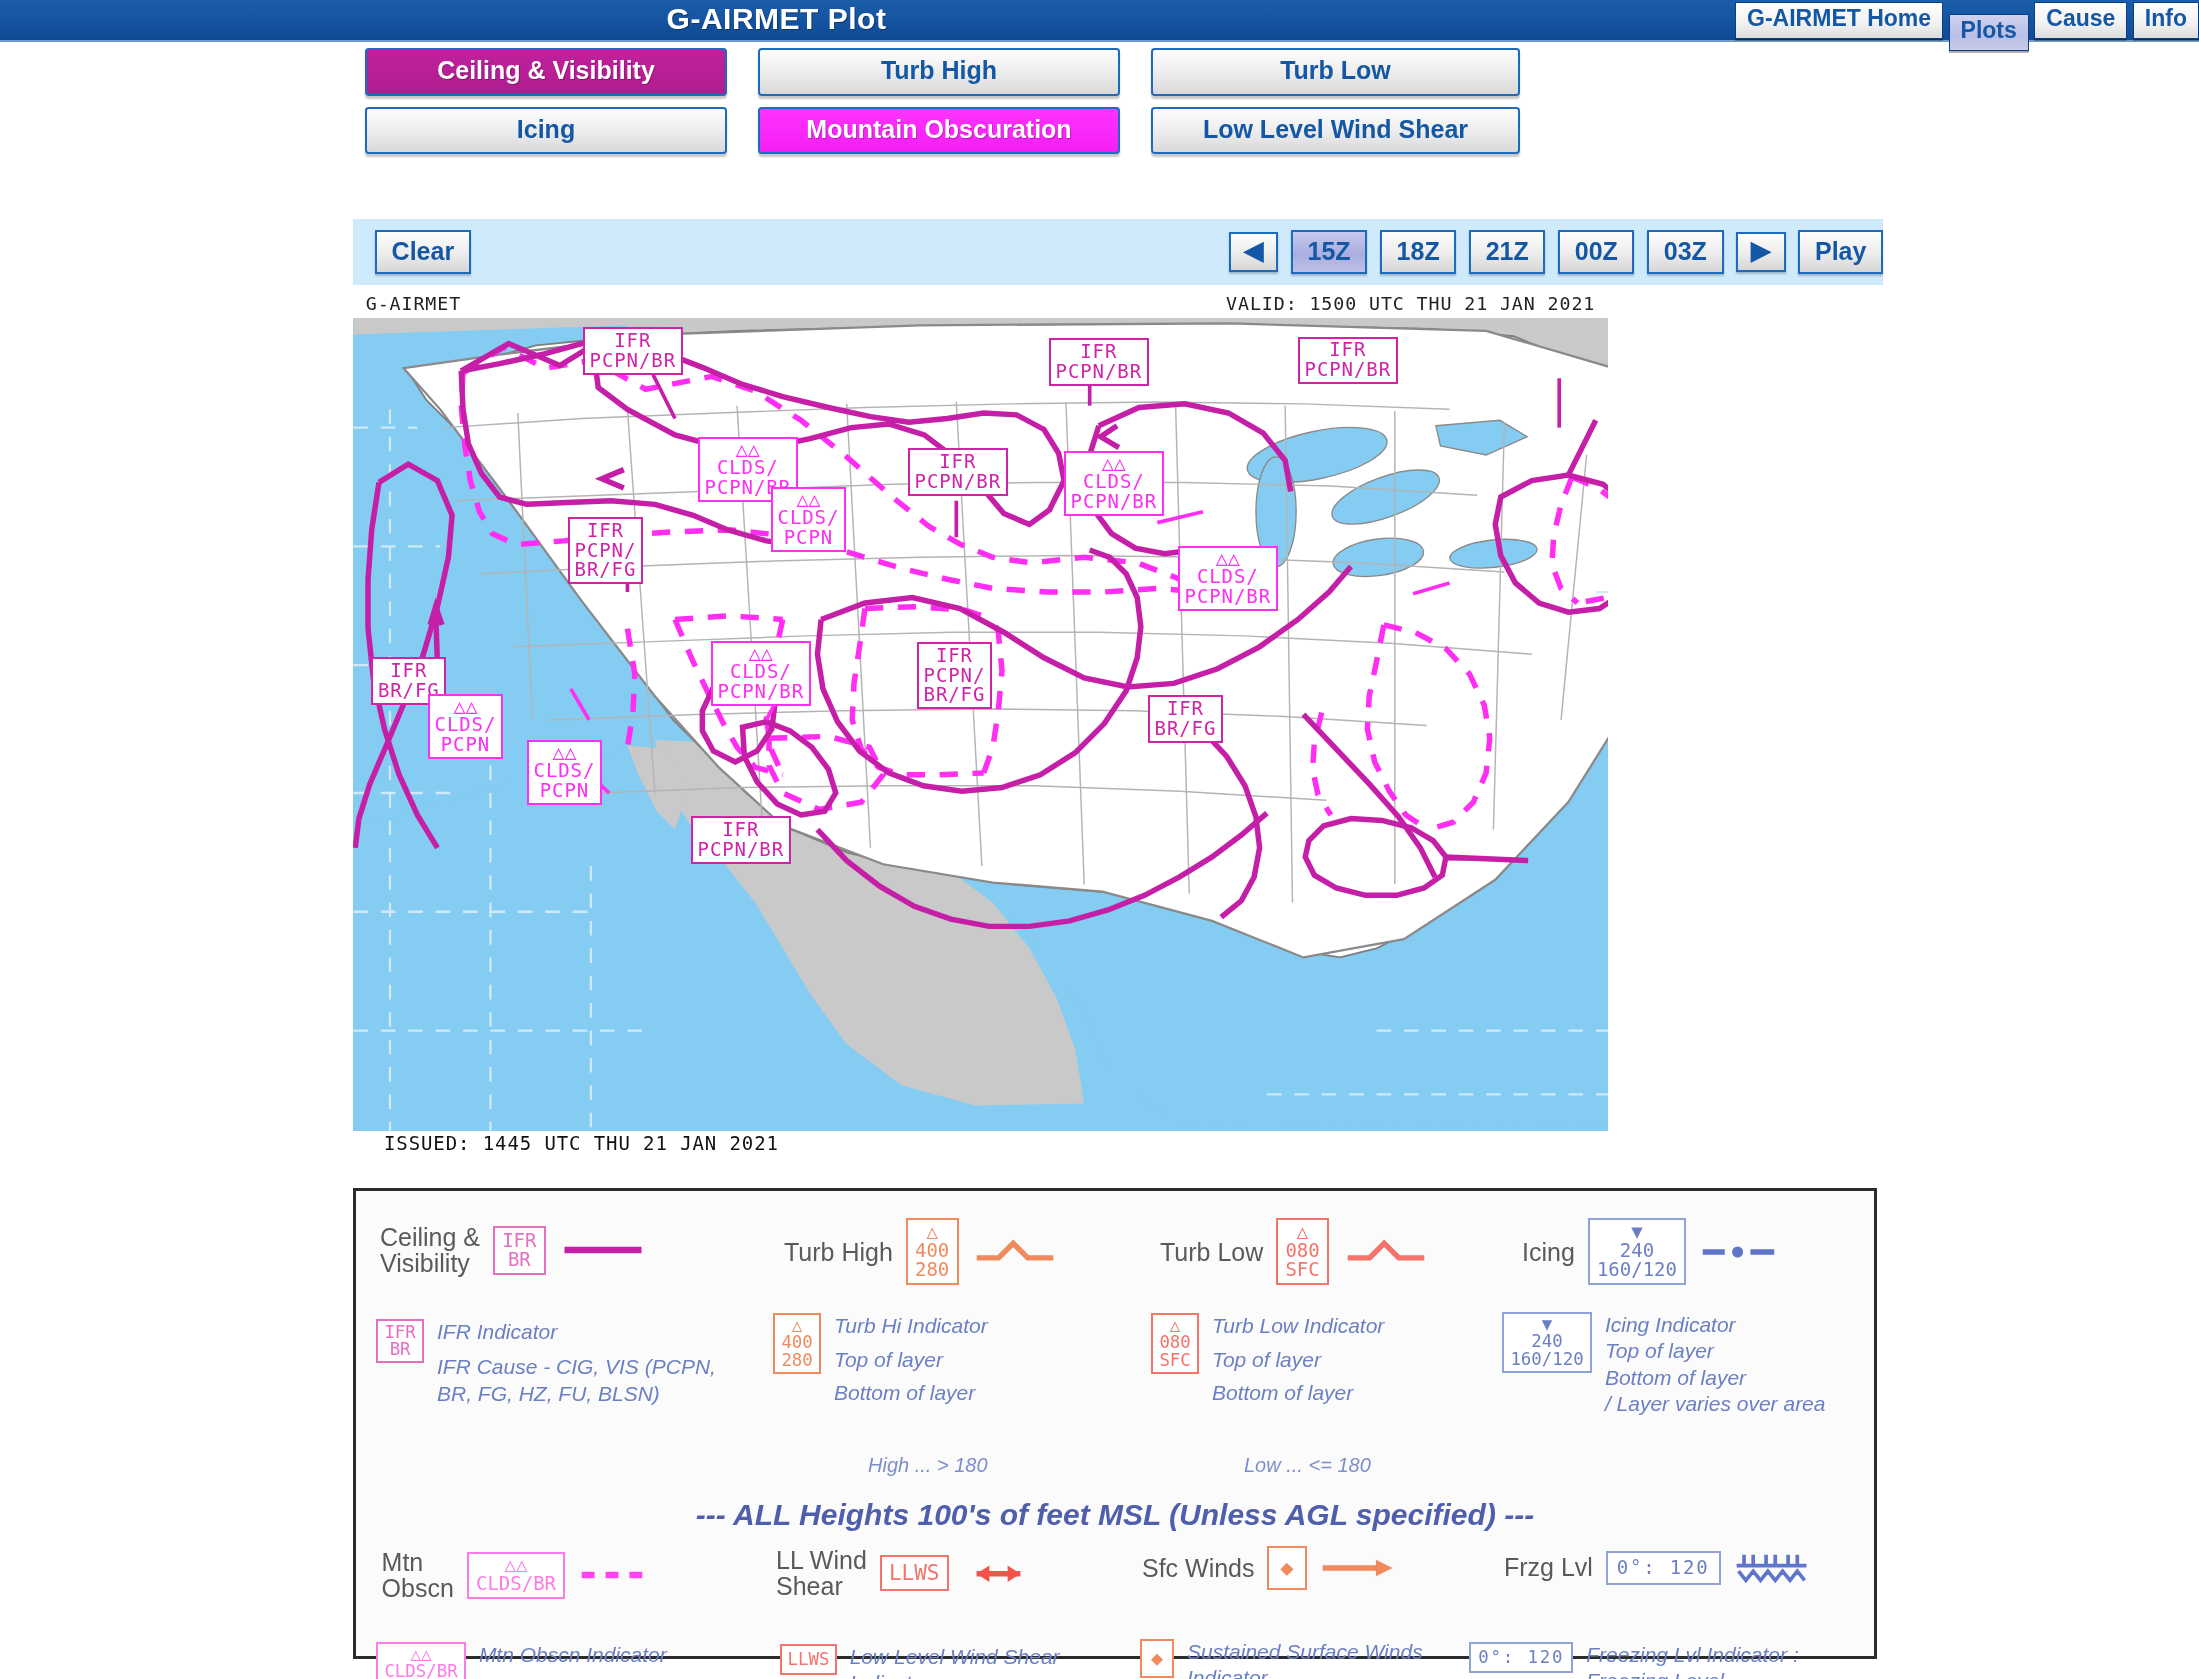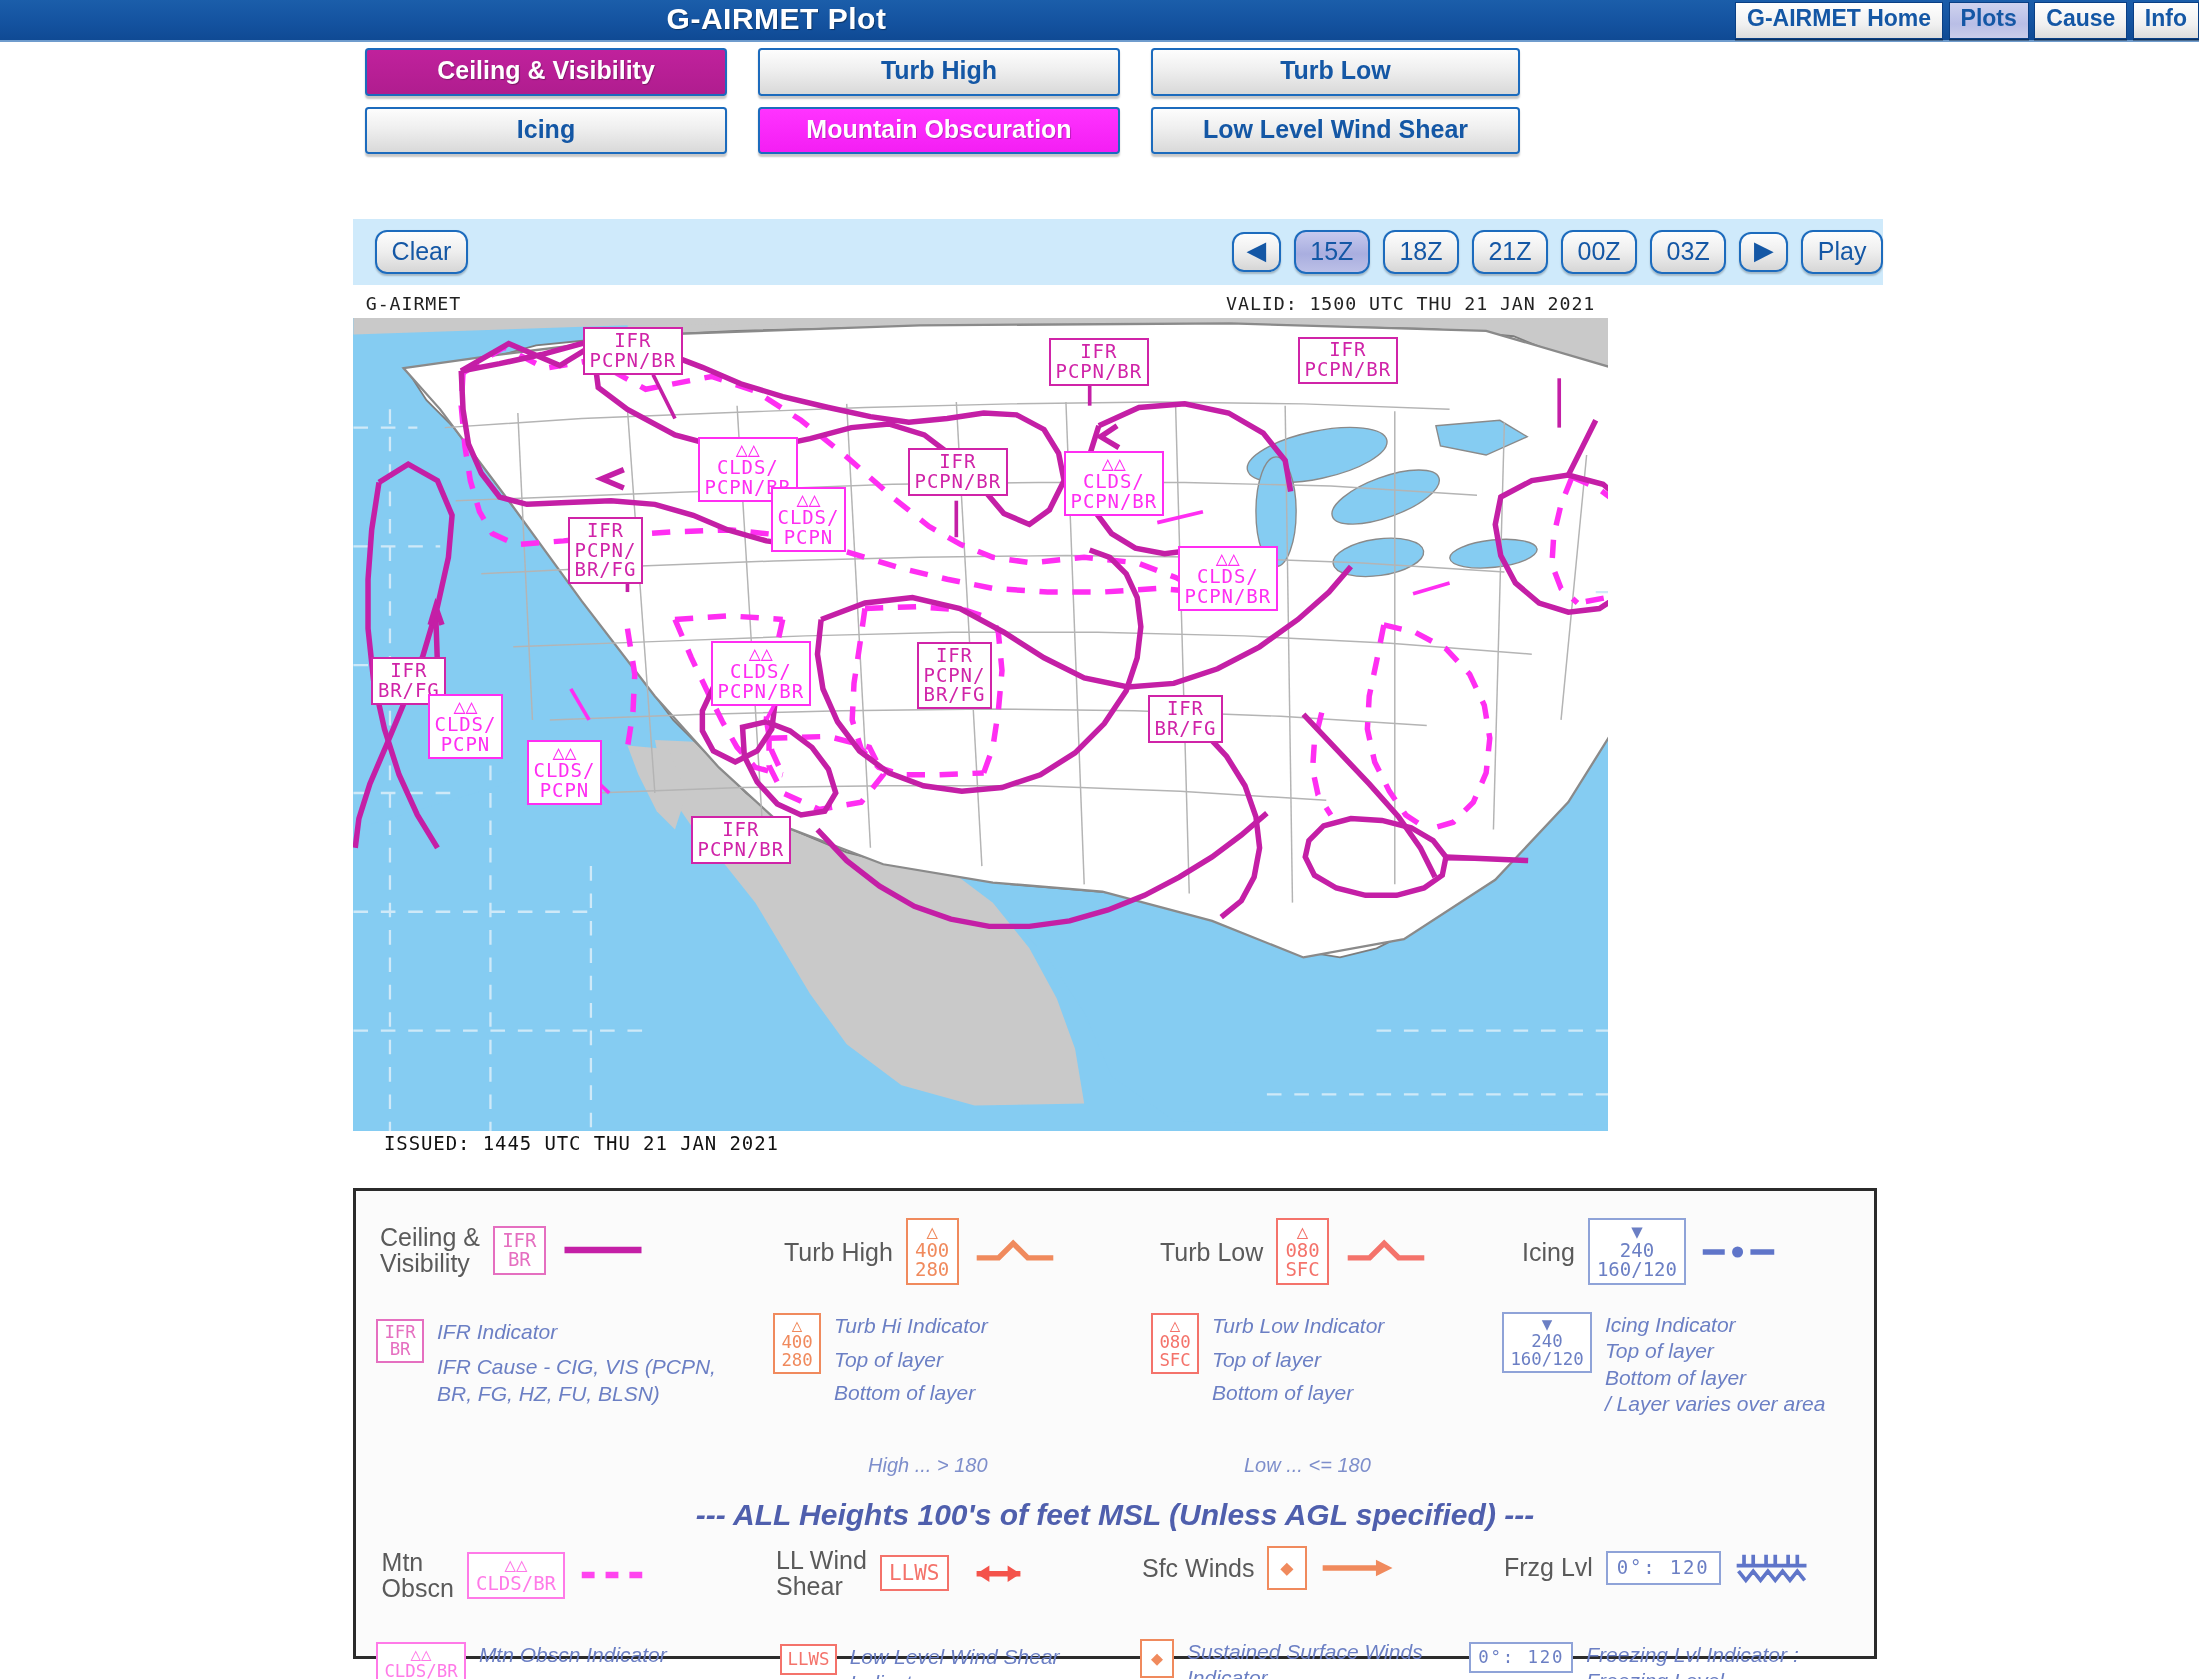--- a/index.html
+++ b/index.html
@@ -31,20 +31,21 @@
   .nav-item{
     background:linear-gradient(#ffffff,#f1f1f1 60%,#dcdcdc);
     border:0.9px solid #0a3f84;
     color:#1457a5;font-weight:bold;font-size:23px;
     padding:2.7px 11px 5.5px 11px;
     box-shadow:0 1.8px 0 rgba(0,0,0,.35);
     white-space:nowrap;
   }
   .nav-item.active{
     background:linear-gradient(#cfd3ef,#b9bee6 60%,#c9cde9);
+    margin-top:12px;
   }
 
   
   .prodwrap{position:absolute;left:0;top:48px;width:2199px;}
   .prow{display:flex;gap:31px;margin:0 0 11px 365px;}
   .pbtn{
     border:2.7px solid #1c6bbd;border-radius:3.7px;
     background:linear-gradient(#fdfdfd,#efefef 45%,#d9d9d9);
     color:#1457a5;font-weight:bold;font-size:25px;
     text-align:center;
@@ -62,23 +63,23 @@
   }
   .w1{width:358px}.w2{width:358px}.w3{width:365px}
 
   
   .timebar{
     position:absolute;left:353px;top:219px;width:1530px;height:66px;
     background:#cfeafb;
     display:flex;align-items:center;
   }
   .tbtn{
-    border:2.7px solid #1c6bbd;border-radius:12px;
+    border:2.7px solid #1c6bbd;border-radius:0;
     background:linear-gradient(#fdfdfd,#eeeeee 50%,#d6d6d6);
-    color:#1457a5;font-weight:normal;font-size:25px;
+    color:#1457a5;font-weight:bold;font-size:25px;
     padding:4.6px 14.6px 6.4px 14.6px;
     box-shadow:0 1.8px 1.8px rgba(0,0,0,.22);
     white-space:nowrap;
   }
   .tbtn.tsel{background:linear-gradient(#c6c9ee,#a9aedf 55%,#bcc0e7);}
   .tbtn.arrow{padding:4.6px 12.8px 6.4px 12.8px;font-size:25.6px;line-height:1;}
   .clearpos{margin-left:22px}
   .tgroup{margin-left:auto;display:flex;gap:12.8px;align-items:center;}
   .tgroup .tbtn{margin:0}
   .playpos{margin-left:20px;margin-right:55px}

